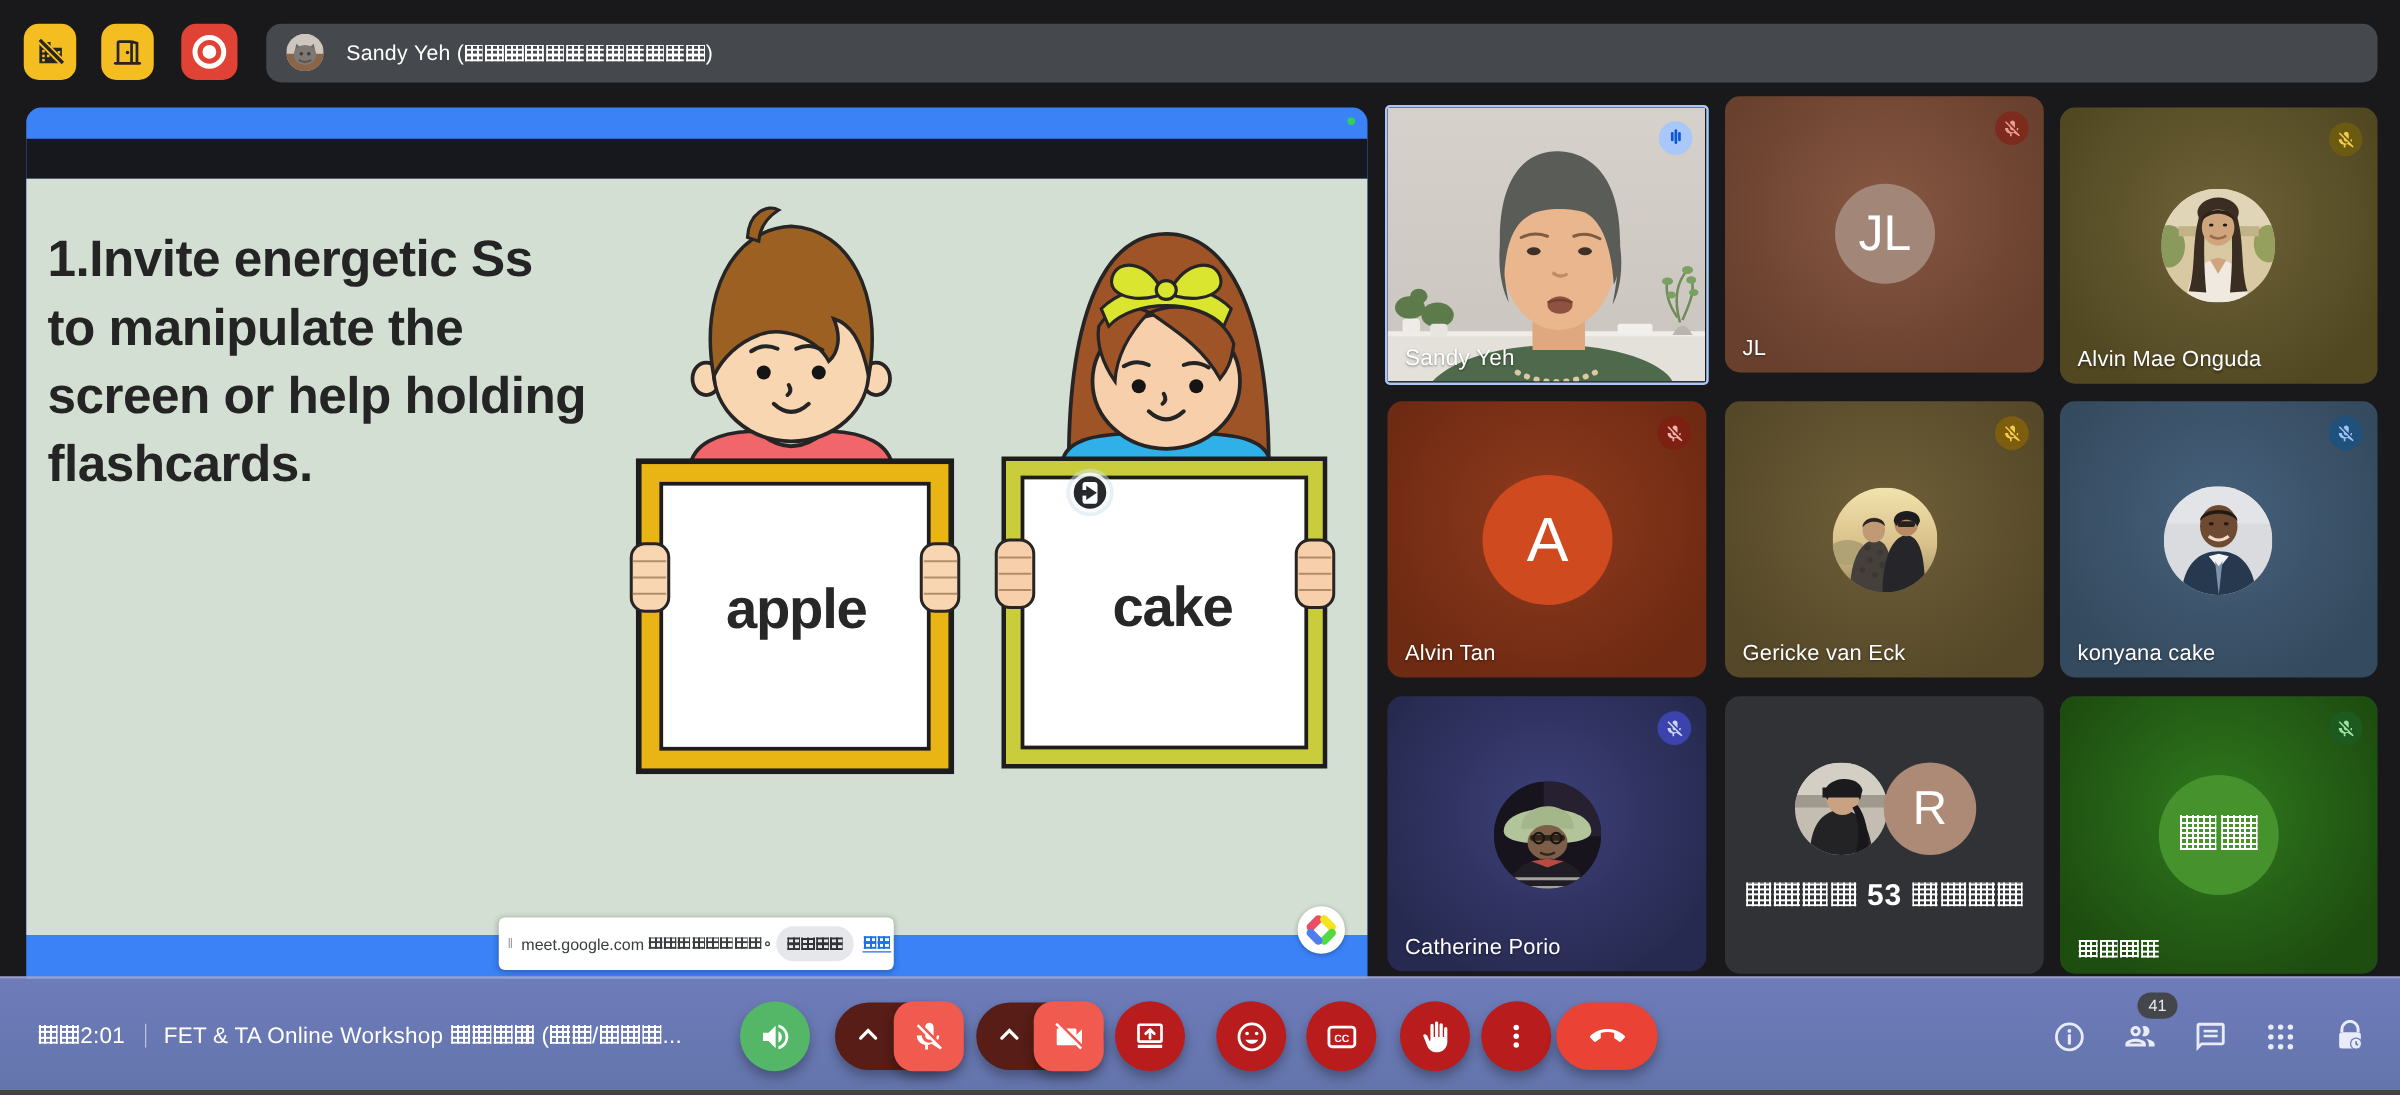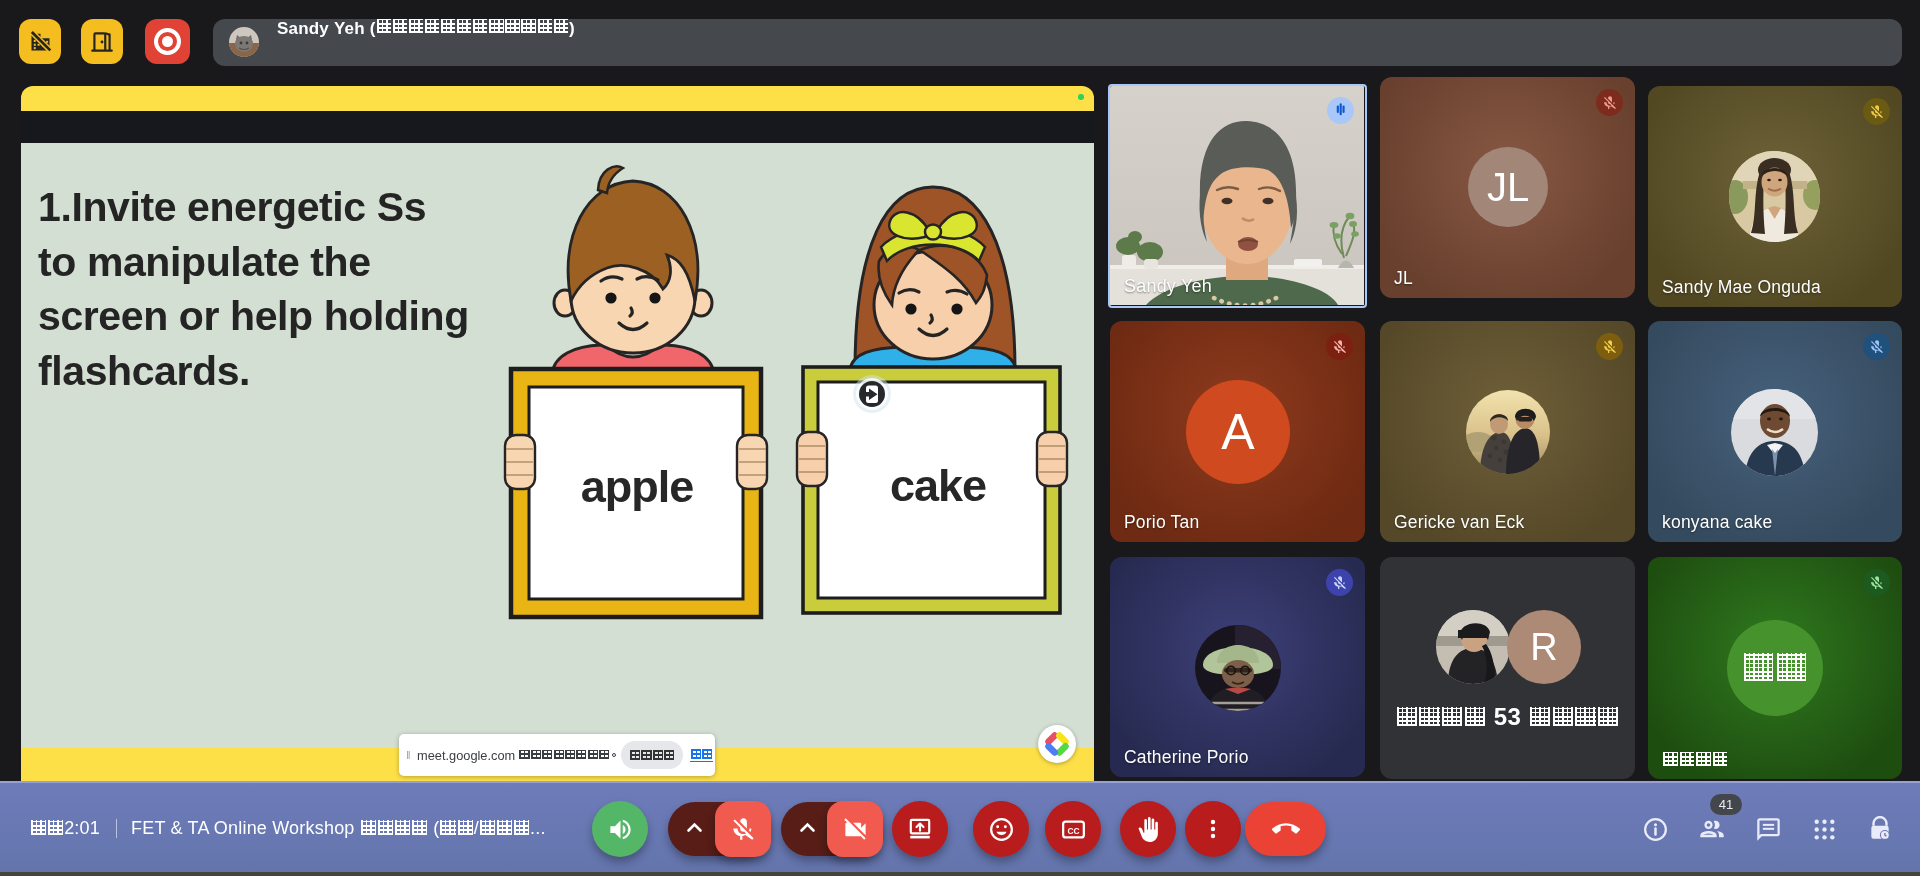--- a/index.html
+++ b/index.html
@@ -55,24 +55,24 @@
         <rect x="0" y="16" width="30" height="14" fill="#8a6547"></rect>
         <path d="M6,18 L8,8 L13,12 Z" fill="#6e6a66"></path>
         <path d="M24,18 L22,8 L17,12 Z" fill="#6e6a66"></path>
         <ellipse cx="15" cy="17" rx="9" ry="8" fill="#7d7873"></ellipse>
         <g fill="#3d3a37">
           <circle cx="12" cy="16" r="1.4"></circle>
           <circle cx="18" cy="16" r="1.4"></circle>
         </g>
         <path d="M10,21 q5,3 10,0" stroke="#55504b" stroke-width="1.2" fill="none"></path>
       </svg></div>
-<div class="abs" style="left:64px;top:0;height:47px;display:flex;align-items:flex-start;color:#fff;font-size:17px;font-weight:bold;letter-spacing:.2px">Sandy&nbsp;Yeh&nbsp;(<i class="g"></i><i class="g"></i><i class="g"></i><i class="g"></i><i class="g"></i><i class="g"></i><i class="g"></i><i class="g"></i><i class="g"></i><i class="g"></i><i class="g"></i><i class="g"></i>)</div>
-</div>
-
-<div class="abs" id="share" style="left:21px;top:86px;width:1073px;height:770px;border-radius:12px;background:#fde047;overflow:hidden">
+<div class="abs" style="left:64px;top:0;height:47px;display:flex;align-items:center;color:#fff;font-size:17px;font-weight:normal;letter-spacing:.2px">Sandy&nbsp;Yeh&nbsp;(<i class="g"></i><i class="g"></i><i class="g"></i><i class="g"></i><i class="g"></i><i class="g"></i><i class="g"></i><i class="g"></i><i class="g"></i><i class="g"></i><i class="g"></i><i class="g"></i>)</div>
+</div>
+
+<div class="abs" id="share" style="left:21px;top:86px;width:1073px;height:770px;border-radius:12px;background:#3b82f6;overflow:hidden">
   <div class="abs" style="left:0;top:25px;width:1073px;height:32px;background:#17181d"></div>
   <div class="abs" style="left:1057px;top:8px;width:5.5px;height:5.5px;border-radius:50%;background:#2fd158"></div>
   <div class="abs" id="slide" style="left:0;top:57px;width:1073px;height:605px;background:#d3dfd2">
     <div class="abs" style="left:17px;top:37px;font-size:41px;line-height:54.5px;font-weight:bold;color:#242424;letter-spacing:-.4px">1.Invite energetic Ss<br>to manipulate the<br>screen or help holding<br>flashcards.</div>
     <svg class="abs" style="left:0;top:0" width="1073" height="605" viewBox="0 0 1073 605">
 
       <g stroke="#262424" stroke-width="3">
         <ellipse cx="544" cy="160" rx="11" ry="13" fill="#f9d6b2"></ellipse>
         <ellipse cx="680" cy="160" rx="11" ry="13" fill="#f9d6b2"></ellipse>
         <rect x="596" y="186" width="32" height="20" fill="#f9d6b2" stroke-width="2.5"></rect>
@@ -255,30 +255,30 @@
         <path d="M31,20 C24,42 28,64 22,82 L36,83 C34,62 34,44 35,28 Z" fill="#3a2d22"></path>
         <path d="M60,20 C67,42 63,64 69,82 L55,83 C57,62 57,44 56,28 Z" fill="#3a2d22"></path>
         <ellipse cx="45.5" cy="19" rx="16.5" ry="12" fill="#3a2d22"></ellipse>
         <ellipse cx="45.5" cy="31" rx="13" ry="14.5" fill="#cfa57e"></ellipse>
         <path d="M32,26 C33,14 58,14 59,26 C52,18 39,18 32,26 Z" fill="#2e2118"></path>
         <path d="M39,37.5 q6.5,4.5 13,0" stroke="#9c6a4c" stroke-width="2" fill="none"></path>
         <ellipse cx="40" cy="29" rx="1.8" ry="1.2" fill="#241a12"></ellipse>
         <ellipse cx="51" cy="29" rx="1.8" ry="1.2" fill="#241a12"></ellipse>
       </svg>
   </div>
-  <div class="nm">Sandy Mae Onguda</div>
+  <div class="nm">Alvin Mae Onguda</div>
   <div class="mic" style="background:#6b5a12">
       <svg width="16" height="16" viewBox="0 0 24 24" fill="#f2cb4a">
         <use href="#micoff"></use>
       </svg>
     </div>
 </div>
 <div class="tile" style="left:1110px;top:321px;background:radial-gradient(circle at 50% 42%,#8f3b1d,#6e2a12 80%)">
   <div class="av" style="left:76px;top:59px;width:104px;height:104px;background:#cf4a1e;font-size:50px">A</div>
-  <div class="nm">Porio Tan</div>
+  <div class="nm">Alvin Tan</div>
   <div class="mic" style="background:#7c2011">
       <svg width="16" height="16" viewBox="0 0 24 24" fill="#f4b3ab">
         <use href="#micoff"></use>
       </svg>
     </div>
 </div>
 <div class="tile" style="left:1380px;top:321px;background:radial-gradient(circle at 50% 42%,#6f6039,#554828 80%)">
   <div class="av" style="left:86px;top:69px;width:84px;height:84px">
     <svg width="84" height="84" viewBox="0 0 84 84">
         <defs>

